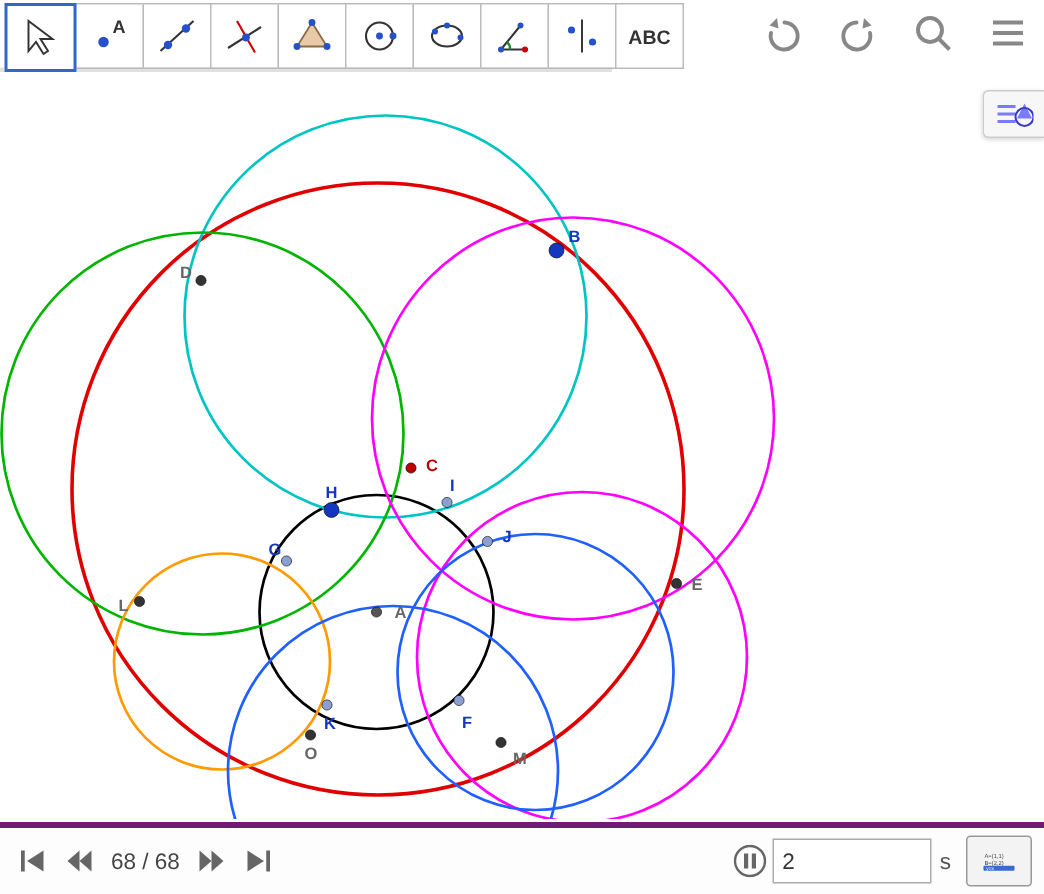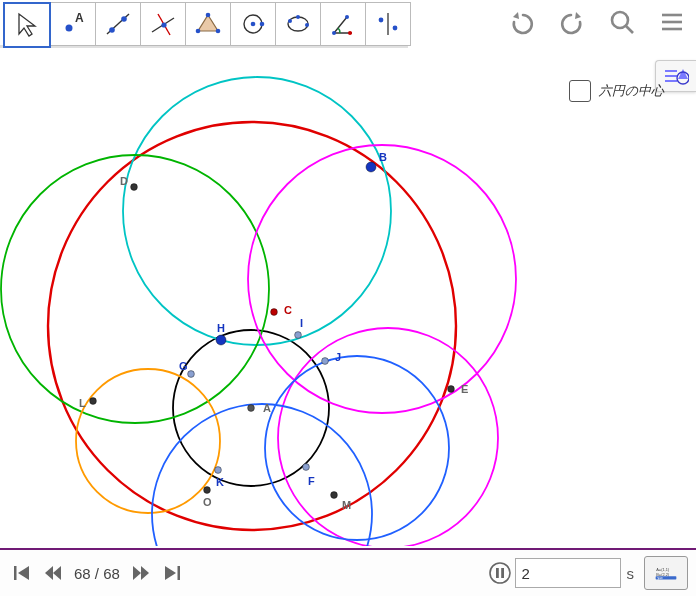--- a/index.html
+++ b/index.html
@@ -21,21 +21,21 @@
   .pt-label.gray{fill:#666}
   .pt-label.red{fill:#b00}
   
   #checks{position:absolute;right:32px;top:80px}
   .chk{display:flex;align-items:center;margin-bottom:12px;cursor:pointer}
   .chk .box{width:20px;height:20px;border:1.5px solid #555;border-radius:3px;margin-right:8px;background:#fff}
   .chk span{font-size:13px;font-style:italic;font-family:serif}
   
   #style-btn{position:absolute;right:0;top:60px;width:40px;height:30px;border:1px solid #ccc;border-right:none;border-radius:4px 0 0 4px;background:#f7f7f7;display:flex;align-items:center;justify-content:center;cursor:pointer;box-shadow:0 1px 3px rgba(0,0,0,.15)}
   
-  #playbar{position:absolute;left:0;bottom:0;width:696px;height:48px;border-top:2px solid #701a75;background:#fdfdfd;display:flex;align-items:center;padding:0 8px;box-sizing:border-box}
+  #playbar{position:absolute;left:0;bottom:0;width:696px;height:48px;border-top:4px solid #701a75;background:#fdfdfd;display:flex;align-items:center;padding:0 8px;box-sizing:border-box}
   #playbar .pb{width:30px;height:30px;display:flex;align-items:center;justify-content:center;color:#666;cursor:pointer}
   #playbar svg{width:22px;height:22px;fill:#666}
   #frame{margin:0 6px;font-size:15px;color:#444}
   #sp{flex:1}
   #speed{width:92px;height:28px;border:1px solid #aaa;padding:0 6px;font-size:15px;color:#333;margin-right:6px}
   #unit{font-size:15px;color:#555;margin-right:10px}
   #kb{width:42px;height:32px;border:1px solid #999;border-radius:3px;background:#f3f3f3;cursor:pointer;display:flex;align-items:center;justify-content:center}
 </style>
 </head>
 <body>
@@ -99,20 +99,23 @@
           <circle cx="19" cy="8" r="2" fill="#2651c9"></circle>
           <circle cx="22" cy="24" r="2" fill="#c00"></circle>
         </svg>
     </div>
     <div class="tool">
       <svg viewBox="0 0 30 30">
           <line x1="15" y1="4" x2="15" y2="26" stroke="#333" stroke-width="1.3"></line>
           <circle cx="8" cy="11" r="2.4" fill="#2651c9"></circle>
           <circle cx="22" cy="19" r="2.4" fill="#2651c9"></circle>
         </svg>
+    </div>
+    <div class="tool" style="font-size:13px;font-weight:600">
+      <span>ABC</span>
     </div>
   </div>
   <div class="toolbar-shadow"></div>
 
   <div id="right-icons">
     <div class="ri">
         <svg viewBox="0 0 30 30">
           <path d="M16 8 A9 9 0 1 1 7 15" stroke-linecap="round"></path>
           <path d="M11 5 L6 10 L12 12" fill="#888" stroke="none"></path>
         </svg>
@@ -184,24 +187,20 @@
         <circle cx="93" cy="355" r="3.4" fill="#333" stroke="#000" stroke-width="0.4"></circle>
         <text x="79" y="361" class="pt-label gray">L</text>
         <circle cx="334" cy="449" r="3.4" fill="#333" stroke="#000" stroke-width="0.4"></circle>
         <text x="342" y="463" class="pt-label gray">M</text>
         <circle cx="207" cy="444" r="3.4" fill="#333" stroke="#000" stroke-width="0.4"></circle>
         <text x="203" y="460" class="pt-label gray">O</text>
       </svg>
   </div>
 
   <div id="checks">
-    <div class="chk">
-        <div class="box"></div>
-        <span>六円の中心</span>
-      </div>
   </div>
 
   <div id="playbar">
     <div class="pb">
         <svg viewBox="0 0 22 22">
           <rect x="2" y="4" width="2.5" height="14"></rect>
           <path d="M17 4 L6 11 L17 18 Z"></path>
         </svg>
       </div>
     <div class="pb">

